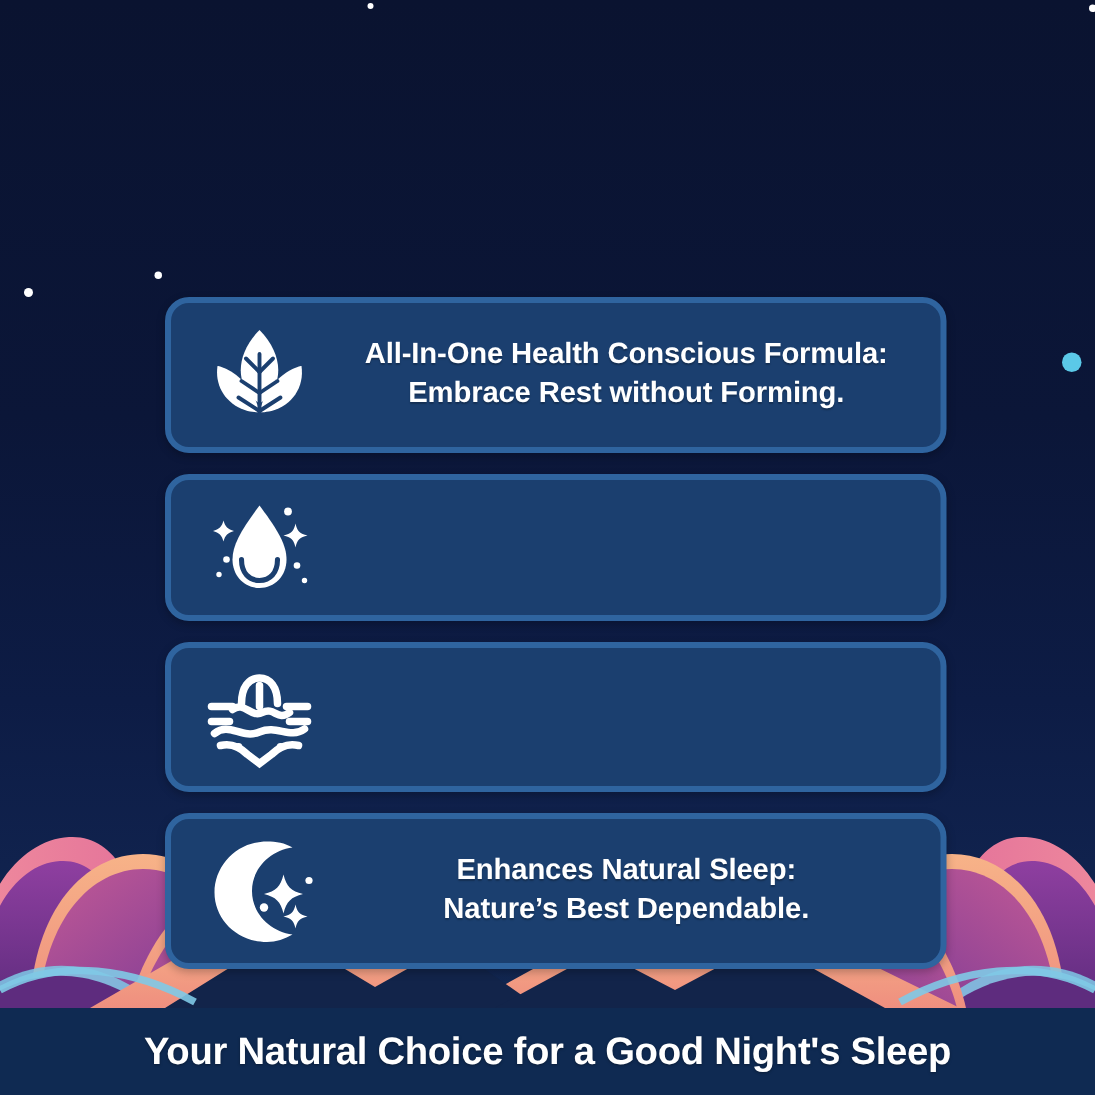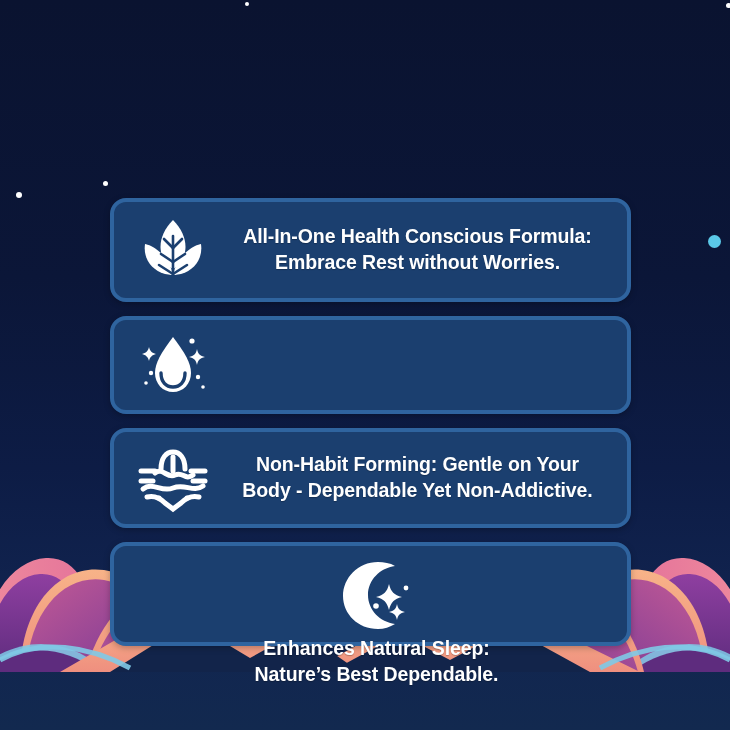--- a/index.html
+++ b/index.html
@@ -74,21 +74,21 @@
     line-height: 1.33;
     letter-spacing: -0.1px;
     padding-left: 8px;
     text-shadow: 0 1px 1px rgba(0,0,0,0.25);
   }
   .card-text .line { display: block; white-space: nowrap; }
 
   #card-1 { height: 104px; }
   #card-2 { height: 98px; }
   #card-3 { height: 100px; }
-  #card-4 { height: 104px; flex-direction: column; }
+  #card-4 { height: 104px; }
 
   
   #bottom-art {
     position: absolute;
     left: 0;
     bottom: 58px;
     width: 730px;
     height: 130px;
     overflow: hidden;
   }
@@ -197,21 +197,21 @@
             <line x1="36" y1="34" x2="45" y2="25"></line>
             <line x1="36" y1="48" x2="24" y2="40"></line>
             <line x1="36" y1="48" x2="48" y2="40"></line>
             <line x1="36" y1="60" x2="22" y2="51"></line>
             <line x1="36" y1="60" x2="50" y2="51"></line>
           </g>
         </svg>
       </div>
       <div class="card-text">
         <span class="line">All-In-One Health Conscious Formula:</span>
-        <span class="line">Embrace Rest without Worries.</span>
+        <span class="line">Embrace Rest without Forming.</span>
       </div>
     </div>
 
     <div class="card" id="card-2">
       <div class="card-icon">
         <svg width="76" height="72" viewBox="0 0 76 72">
           <g fill="#ffffff">
             <path d="M38 8 C26 24 20 34 20 44 C20 55 28 63 38 63 C48 63 56 55 56 44 C56 34 50 24 38 8 Z"></path>
             <path d="M14 18 C15 22 17 24 21 25 C17 26 15 28 14 32 C13 28 11 26 7 25 C11 24 13 22 14 18 Z"></path>
             <path d="M62 20 C63 25 65 27 70 28 C65 29 63 31 62 36 C61 31 59 29 54 28 C59 27 61 25 62 20 Z"></path>
@@ -239,24 +239,20 @@
             <path d="M6 38 L18 38"></path>
             <path d="M58 38 L70 38"></path>
             <path d="M20 30 C28 24 32 36 40 32 C48 28 50 38 58 32"></path>
             <path d="M8 46 C18 38 26 50 38 45 C50 40 58 50 68 43"></path>
             <path d="M12 54 C20 52 26 56 30 60 L38 66 L46 60 C50 56 56 52 64 54"></path>
           </g>
           <circle cx="24" cy="55" r="2.6" fill="#ffffff"></circle>
           <circle cx="52" cy="55" r="2.6" fill="#ffffff"></circle>
         </svg>
       </div>
-      <div class="card-text">
-        <span class="line">Non-Habit Forming: Gentle on Your</span>
-        <span class="line">Body - Dependable Yet Non-Addictive.</span>
-      </div>
     </div>
 
     <div class="card" id="card-4">
       <div class="card-icon">
         <svg width="78" height="74" viewBox="0 0 78 74">
           <g fill="#ffffff">
             <path d="M44 4 C24 4 9 20 9 38 C9 56 24 71 44 71 C50 71 56 69 61 66 C46 64 34 52 34 37 C34 22 46 10 61 8 C56 5 50 4 44 4 Z"></path>
             <path d="M55 26 C57 34 60 37 68 39 C60 41 57 44 55 52 C53 44 50 41 42 39 C50 37 53 34 55 26 Z"></path>
             <path d="M63 46 C64 51 66 53 71 54 C66 55 64 57 63 62 C62 57 60 55 55 54 C60 53 62 51 63 46 Z"></path>
             <circle cx="42" cy="48" r="2.8"></circle>
@@ -265,14 +261,17 @@
         </svg>
       </div>
       <div class="card-text">
         <span class="line">Enhances Natural Sleep:</span>
         <span class="line">Nature’s Best Dependable.</span>
       </div>
     </div>
 
   </div>
 
+  <div id="footer-banner">
+    <span id="footer-text">Your Natural Choice for a Good Night's Sleep</span>
+  </div>
 
 </div>
 
 </body></html>

